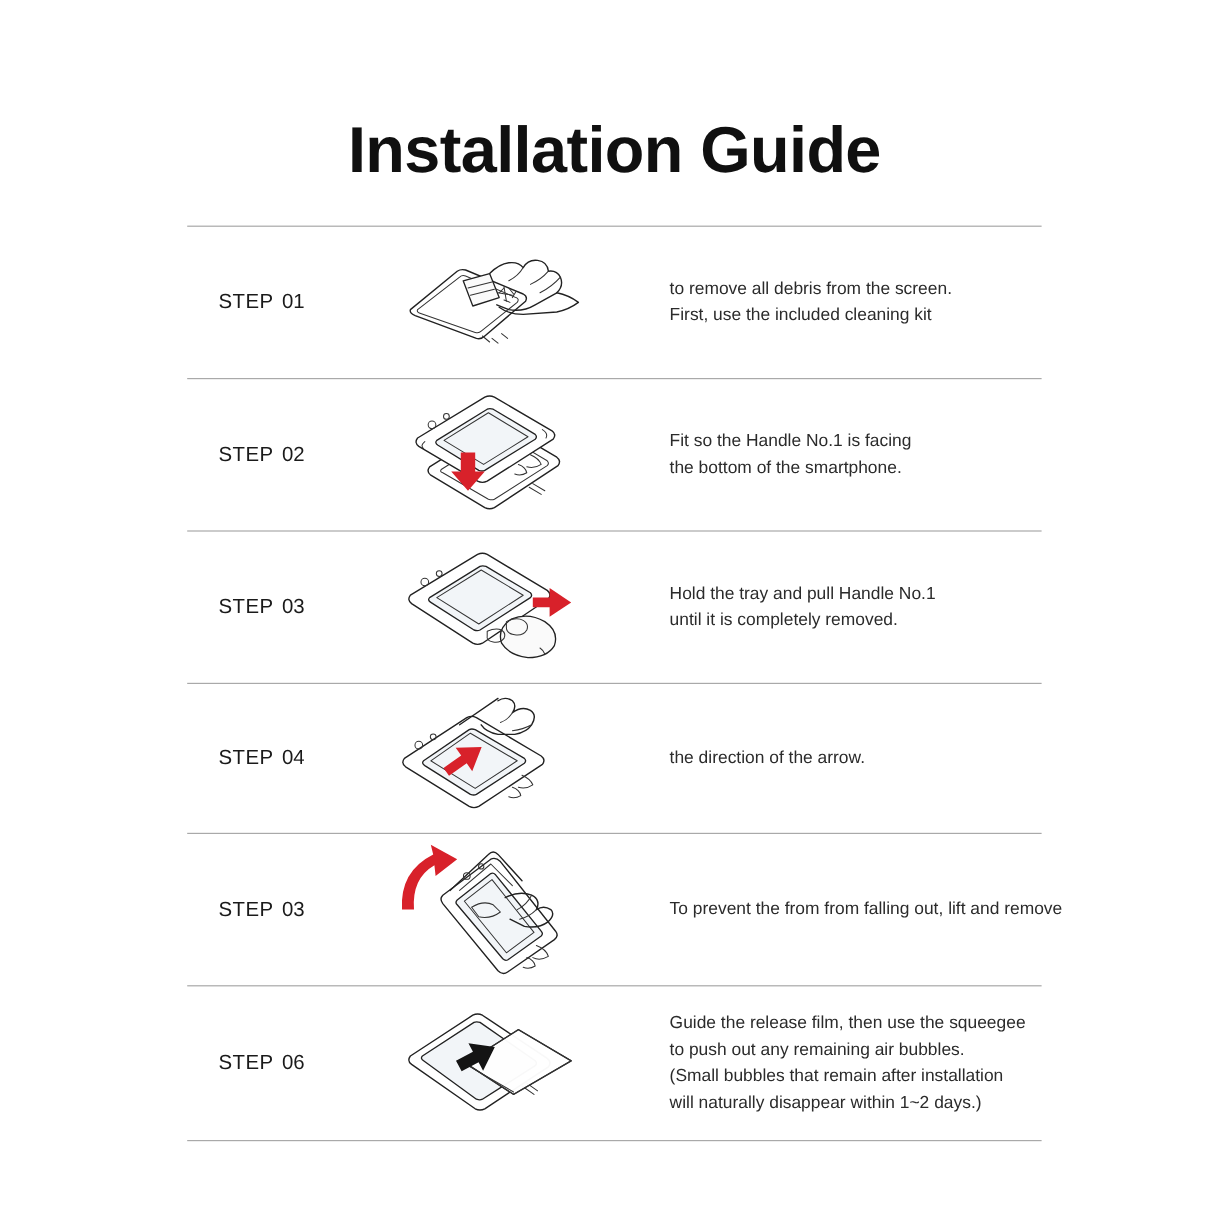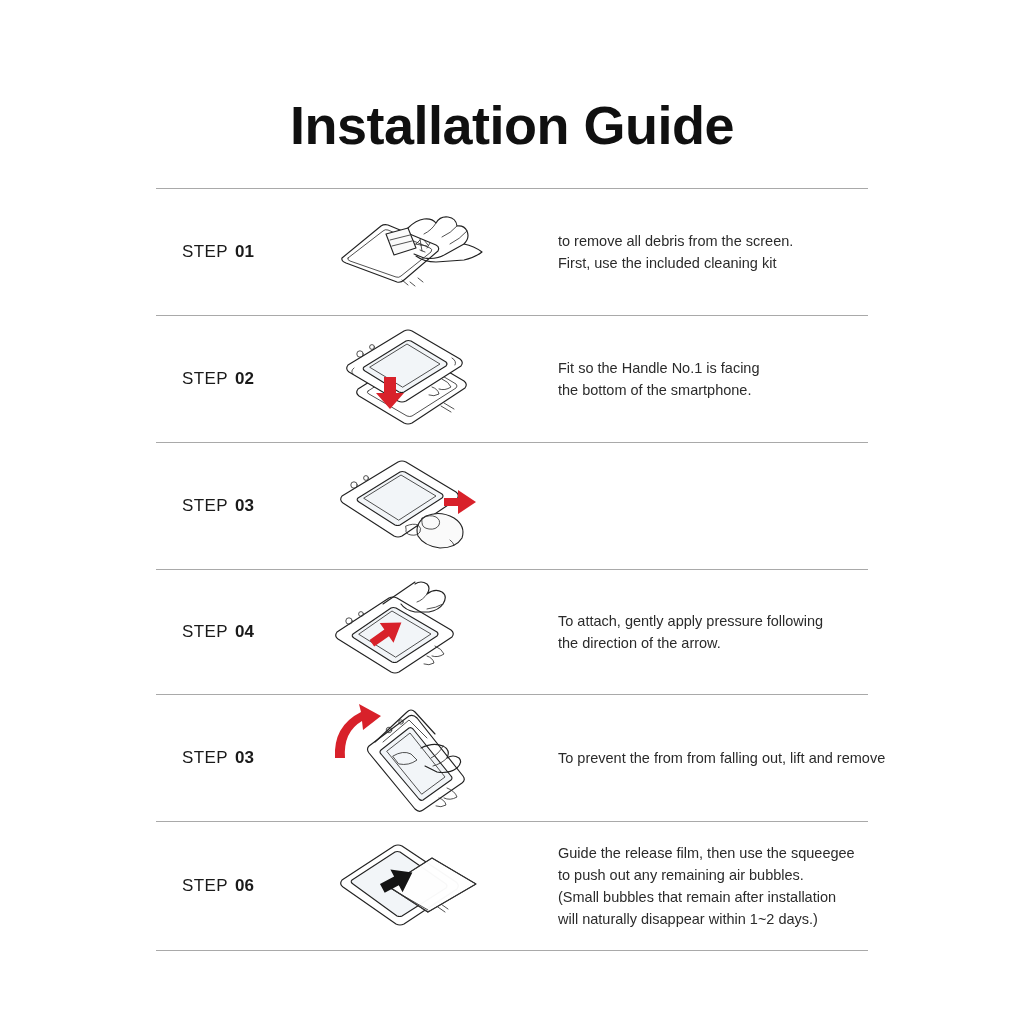--- a/index.html
+++ b/index.html
@@ -56,21 +56,21 @@
     flex: 0 0 148px;
     font-size: 17px;
     font-weight: 400;
     color: #1a1a1a;
     letter-spacing: 0.4px;
     padding-left: 26px;
     box-sizing: border-box;
     white-space: nowrap;
   }
   .step-label .num {
-    font-weight: 700;
+    font-weight: 400;
     letter-spacing: 0;
     margin-left: 7px;
   }
   .step-art {
     width: 210px;
     flex: 0 0 210px;
     display: flex;
     align-items: center;
     justify-content: center;
   }
@@ -184,20 +184,24 @@
           <path class="fill-pale" d="M104 62 Q118 56 132 64 Q144 72 140 84 Q134 94 118 94 Q102 92 96 82 Q92 70 104 62 Z"></path>
           <path class="ln-thin" d="M128 86 q3 2 4 5"></path>
           <path class="ln-thin" d="M100 64 q8 -4 14 -1 q5 3 3 8 q-3 5 -10 4 q-7 -1 -7 -6 Z"></path>
           <path class="ln-thin" d="M84 72 q7 -3 12 -1 q4 3 2 7 q-3 4 -9 3 q-6 -1 -5 -5 Z"></path>
 
           <g class="arrow-red">
             <path d="M136 44 L136 36 L154 48 L136 60 L136 52 L122 52 L122 44 Z"></path>
           </g>
         </svg>
       </div>
+      <div class="step-text">
+        <span class="line">Hold the tray and pull Handle No.1</span>
+        <span class="line">until it is completely removed.</span>
+      </div>
     </div>
 
     <hr class="divider">
 
     <div class="step-row" style="height:124px">
       <div class="step-label">
         <span>STEP</span><span class="num">04</span>
       </div>
       <div class="step-art">
         <svg width="172" height="104" viewBox="0 0 172 104">
@@ -212,21 +216,20 @@
           <path class="ln" d="M60 24 L92 2"></path>
           <path class="ln" d="M92 4 Q98 0 104 4 Q108 8 104 14 Q112 8 119 12 Q125 16 120 24 Q116 30 106 32 L92 32 Q82 30 78 24"></path>
           <path class="ln-thin" d="M104 14 Q100 20 94 22 M120 24 Q113 28 104 29"></path>
 
           <g class="arrow-red" transform="rotate(-35 62 54)">
             <path d="M46 50 L64 50 L64 42 L82 54 L64 66 L64 58 L46 58 Z"></path>
           </g>
         </svg>
       </div>
       <div class="step-text">
-        <span class="line">To attach, gently apply pressure following</span>
         <span class="line">the direction of the arrow.</span>
       </div>
     </div>
 
     <hr class="divider">
 
     <div class="step-row" style="height:126px">
       <div class="step-label">
         <span>STEP</span><span class="num">03</span>
       </div>

